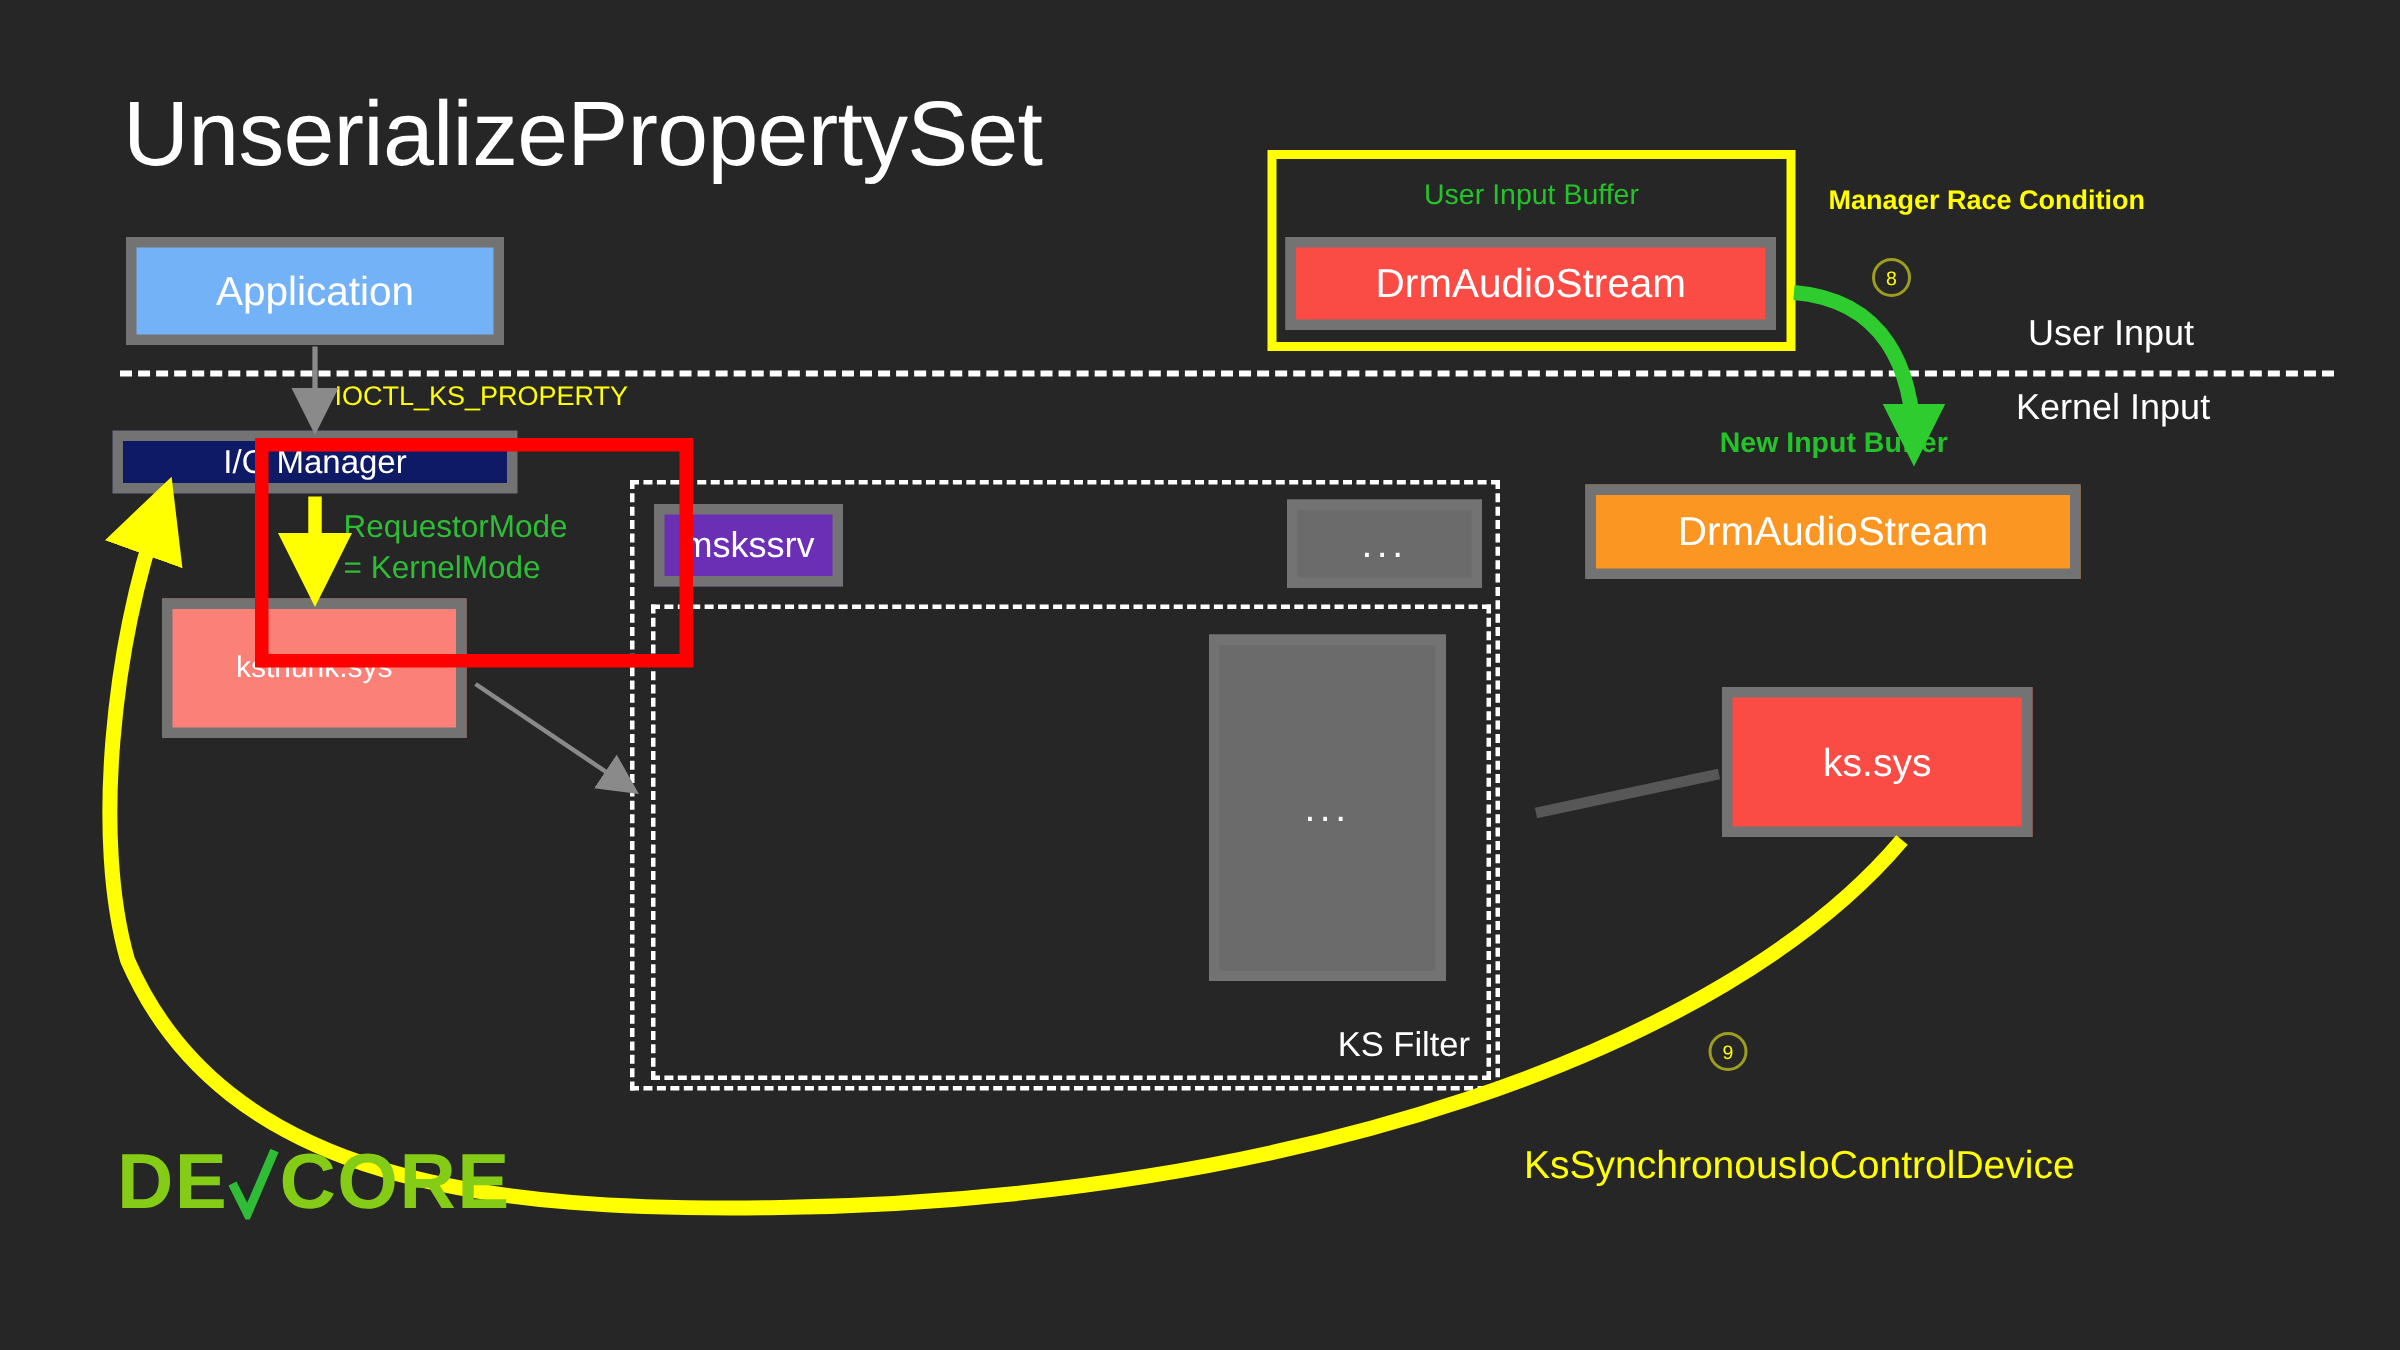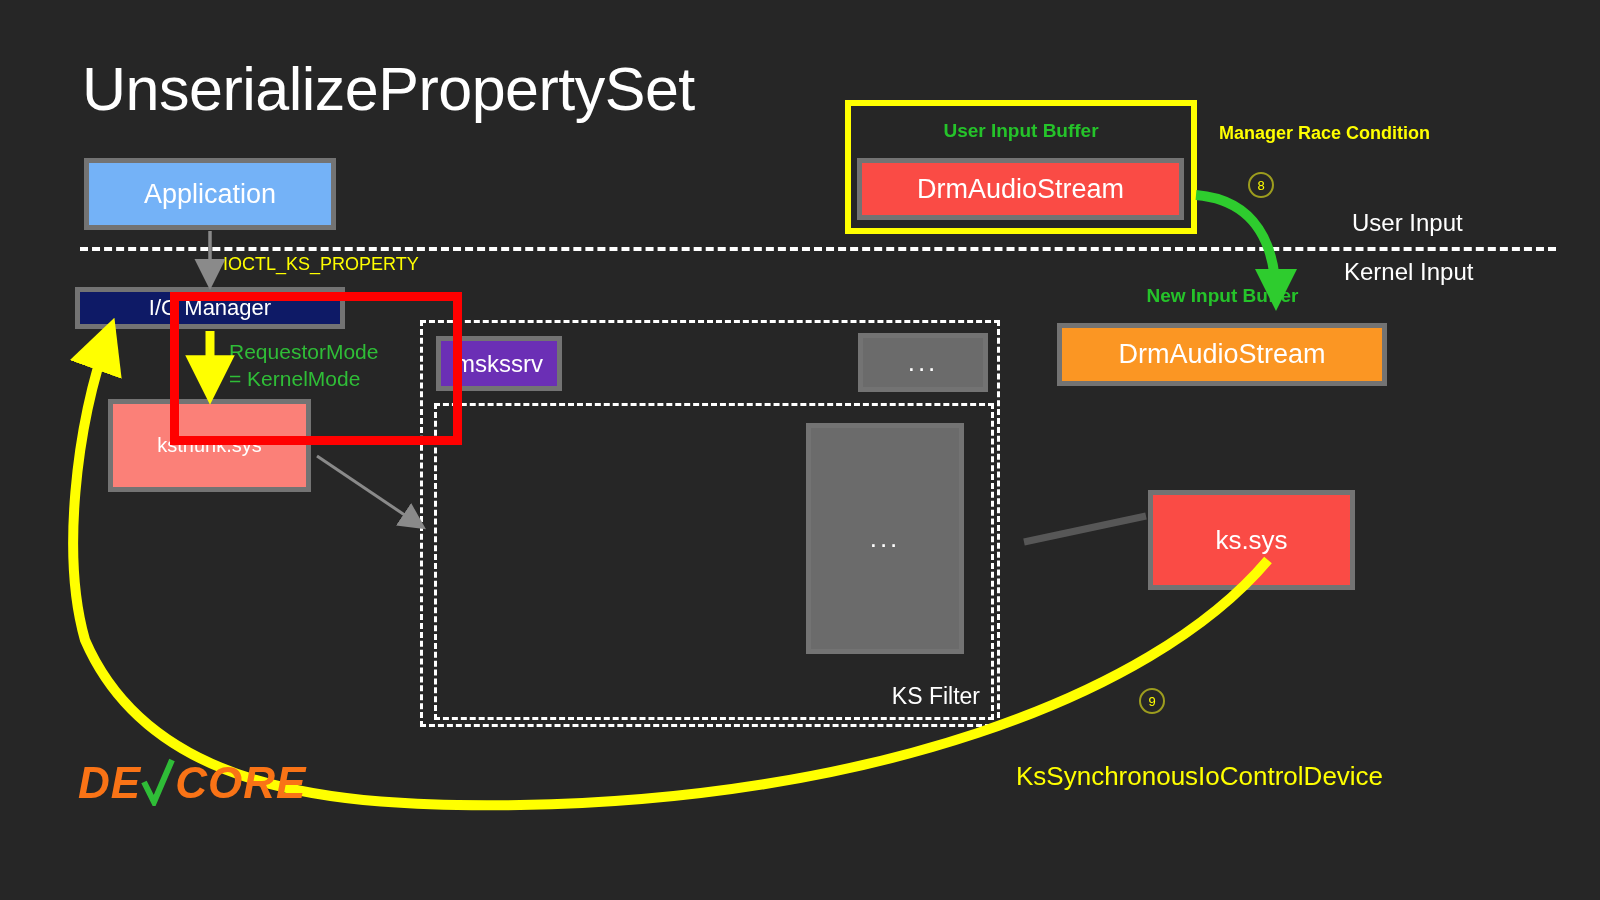--- a/index.html
+++ b/index.html
@@ -14,52 +14,52 @@
 
   
   #title{
     left:82px; top:54px;
     font-size:61px; font-weight:400; color:#ffffff;
     letter-spacing:-0.5px; white-space:nowrap;
   }
 
   
   .node{
-    border:5px solid #737373;
+    border:7px solid #737373;
     display:flex; align-items:center; justify-content:center;
     font-weight:400; color:#ffffff; text-align:center;
   }
 
   #app-box{ left:84px; top:158px; width:252px; height:72px;
             background:#74b2f7; font-size:27px; }
   #io-box{  left:75px; top:287px; width:270px; height:42px;
             background:#0e1a66; font-size:22px; }
   #ksthunk-box{ left:108px; top:399px; width:203px; height:93px;
             background:#fb8078; font-size:20px; }
   #mskssrv-box{ left:436px; top:336px; width:126px; height:55px;
             background:#6b2fb5; font-size:24px; }
   #dots-top-box{ left:858px; top:333px; width:130px; height:59px;
             background:#6b6b6b; font-size:26px; letter-spacing:3px;}
   #dots-big-box{ left:806px; top:423px; width:158px; height:231px;
             background:#6b6b6b; font-size:26px; letter-spacing:3px;}
   #kssys-box{ left:1148px; top:458px; width:207px; height:100px;
-            background:#fa4b45; font-size:26px;margin-top:32px; }
+            background:#fa4b45; font-size:26px; }
   #drm-user-box{ left:857px; top:158px; width:327px; height:62px;
             background:#fa4b45; font-size:27px; }
   #drm-kernel-box{ left:1057px; top:323px; width:330px; height:63px;
             background:#fb9623; font-size:27px; }
 
   
   #user-buffer-wrap{
     left:845px; top:100px; width:352px; height:134px;
     border:6px solid #ffff00;
   }
   #user-buffer-label{
     left:845px; top:120px; width:352px;
-    text-align:center; color:#25c32a; font-size:19px; font-weight:bold;
+    text-align:center; color:#25c32a; font-size:19px; font-weight:normal;
   }
   #new-buffer-label{
     left:1030px; top:285px; width:385px;
     text-align:center; color:#25c32a; font-size:19px; font-weight:bold;
   }
 
   
   .dash-box{ border:3px dashed #ffffff; }
   #ks-outer{ left:420px; top:320px; width:580px; height:407px; }
   #ks-inner{ left:434px; top:403px; width:560px; height:317px; }
@@ -106,22 +106,22 @@
     left:170px; top:292px; width:292px; height:153px;
     border:9px solid #ff0000; background:transparent;
   }
 
   
   #overlay{ left:0; top:0; width:1600px; height:900px; pointer-events:none; }
 
   
   #logo{ left:78px; top:758px; height:52px; }
   #logo-text{
-    font-size:44px; font-weight:bold; font-style:italic;
-    color:#f97316; letter-spacing:1px; white-space:nowrap;
+    font-size:52px; font-weight:bold; 
+    color:#84cc16; letter-spacing:1px; white-space:nowrap;
   }
   .logo-part{ display:inline-block; }
   .logo-check{ display:inline-block; width:34px; position:relative; }
 </style>
 </head>
 <body>
 
 <div id="stage">
 
   <div class="abs" id="title">UnserializePropertySet</div>

